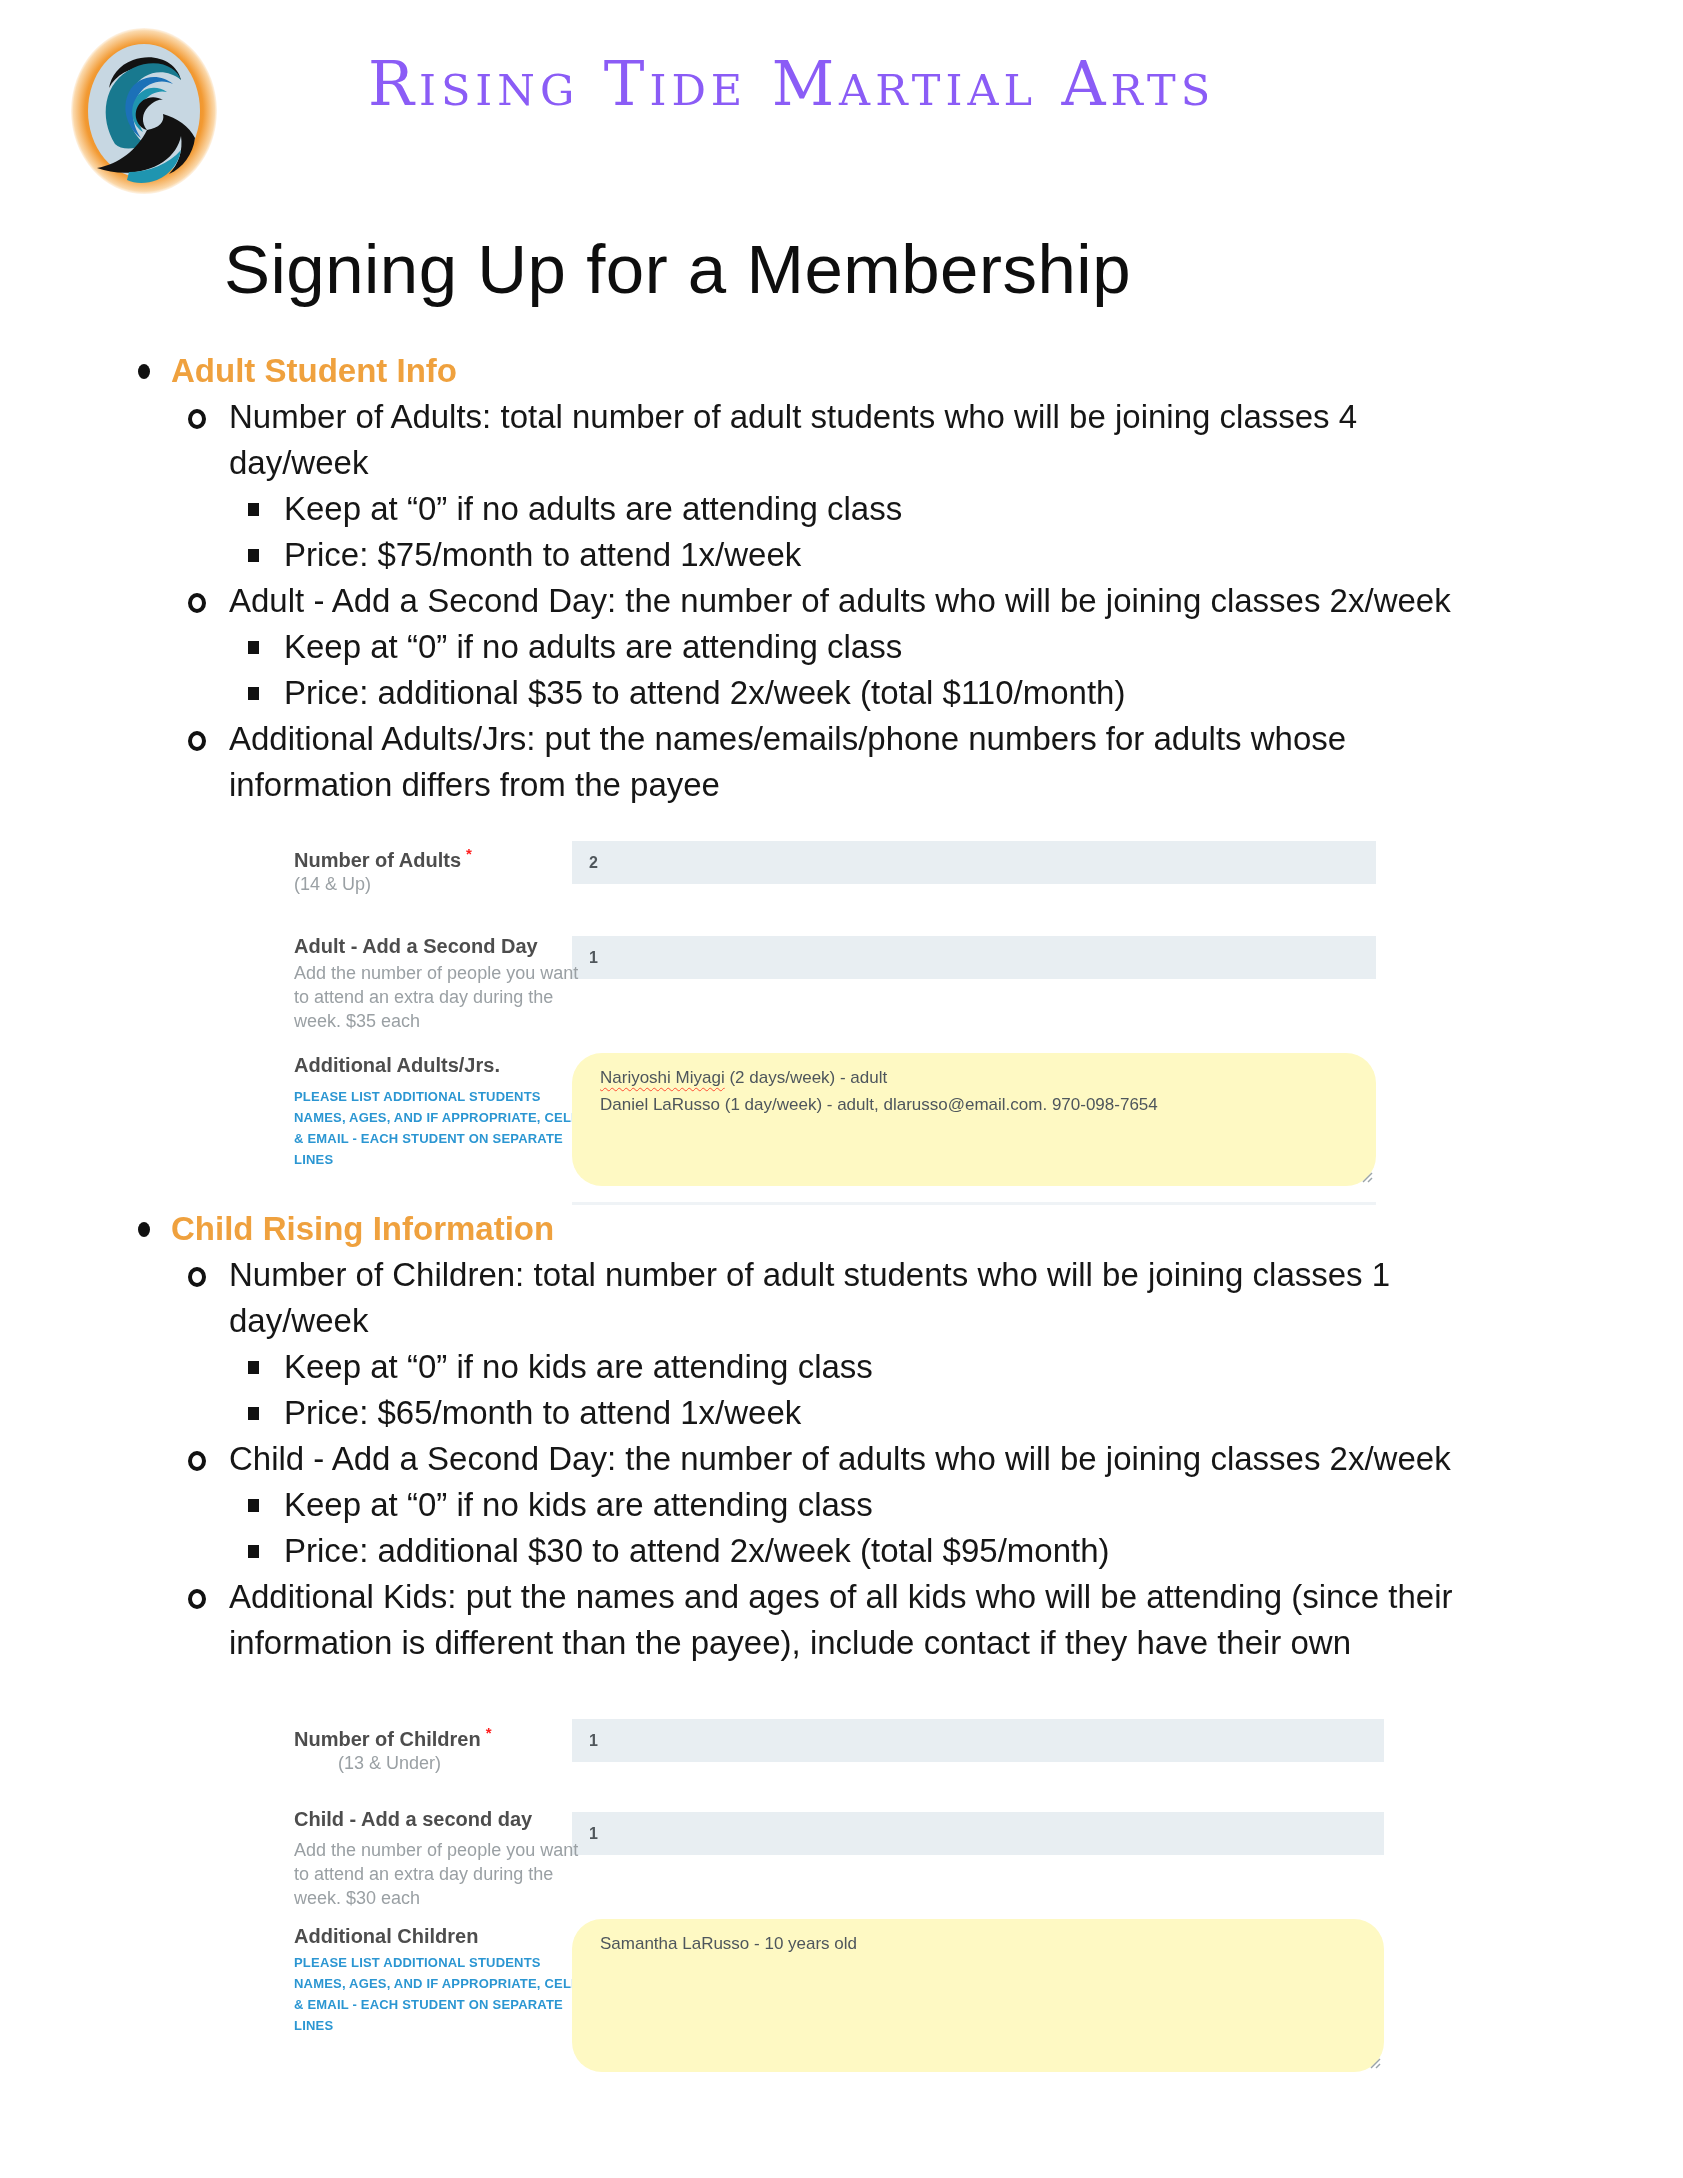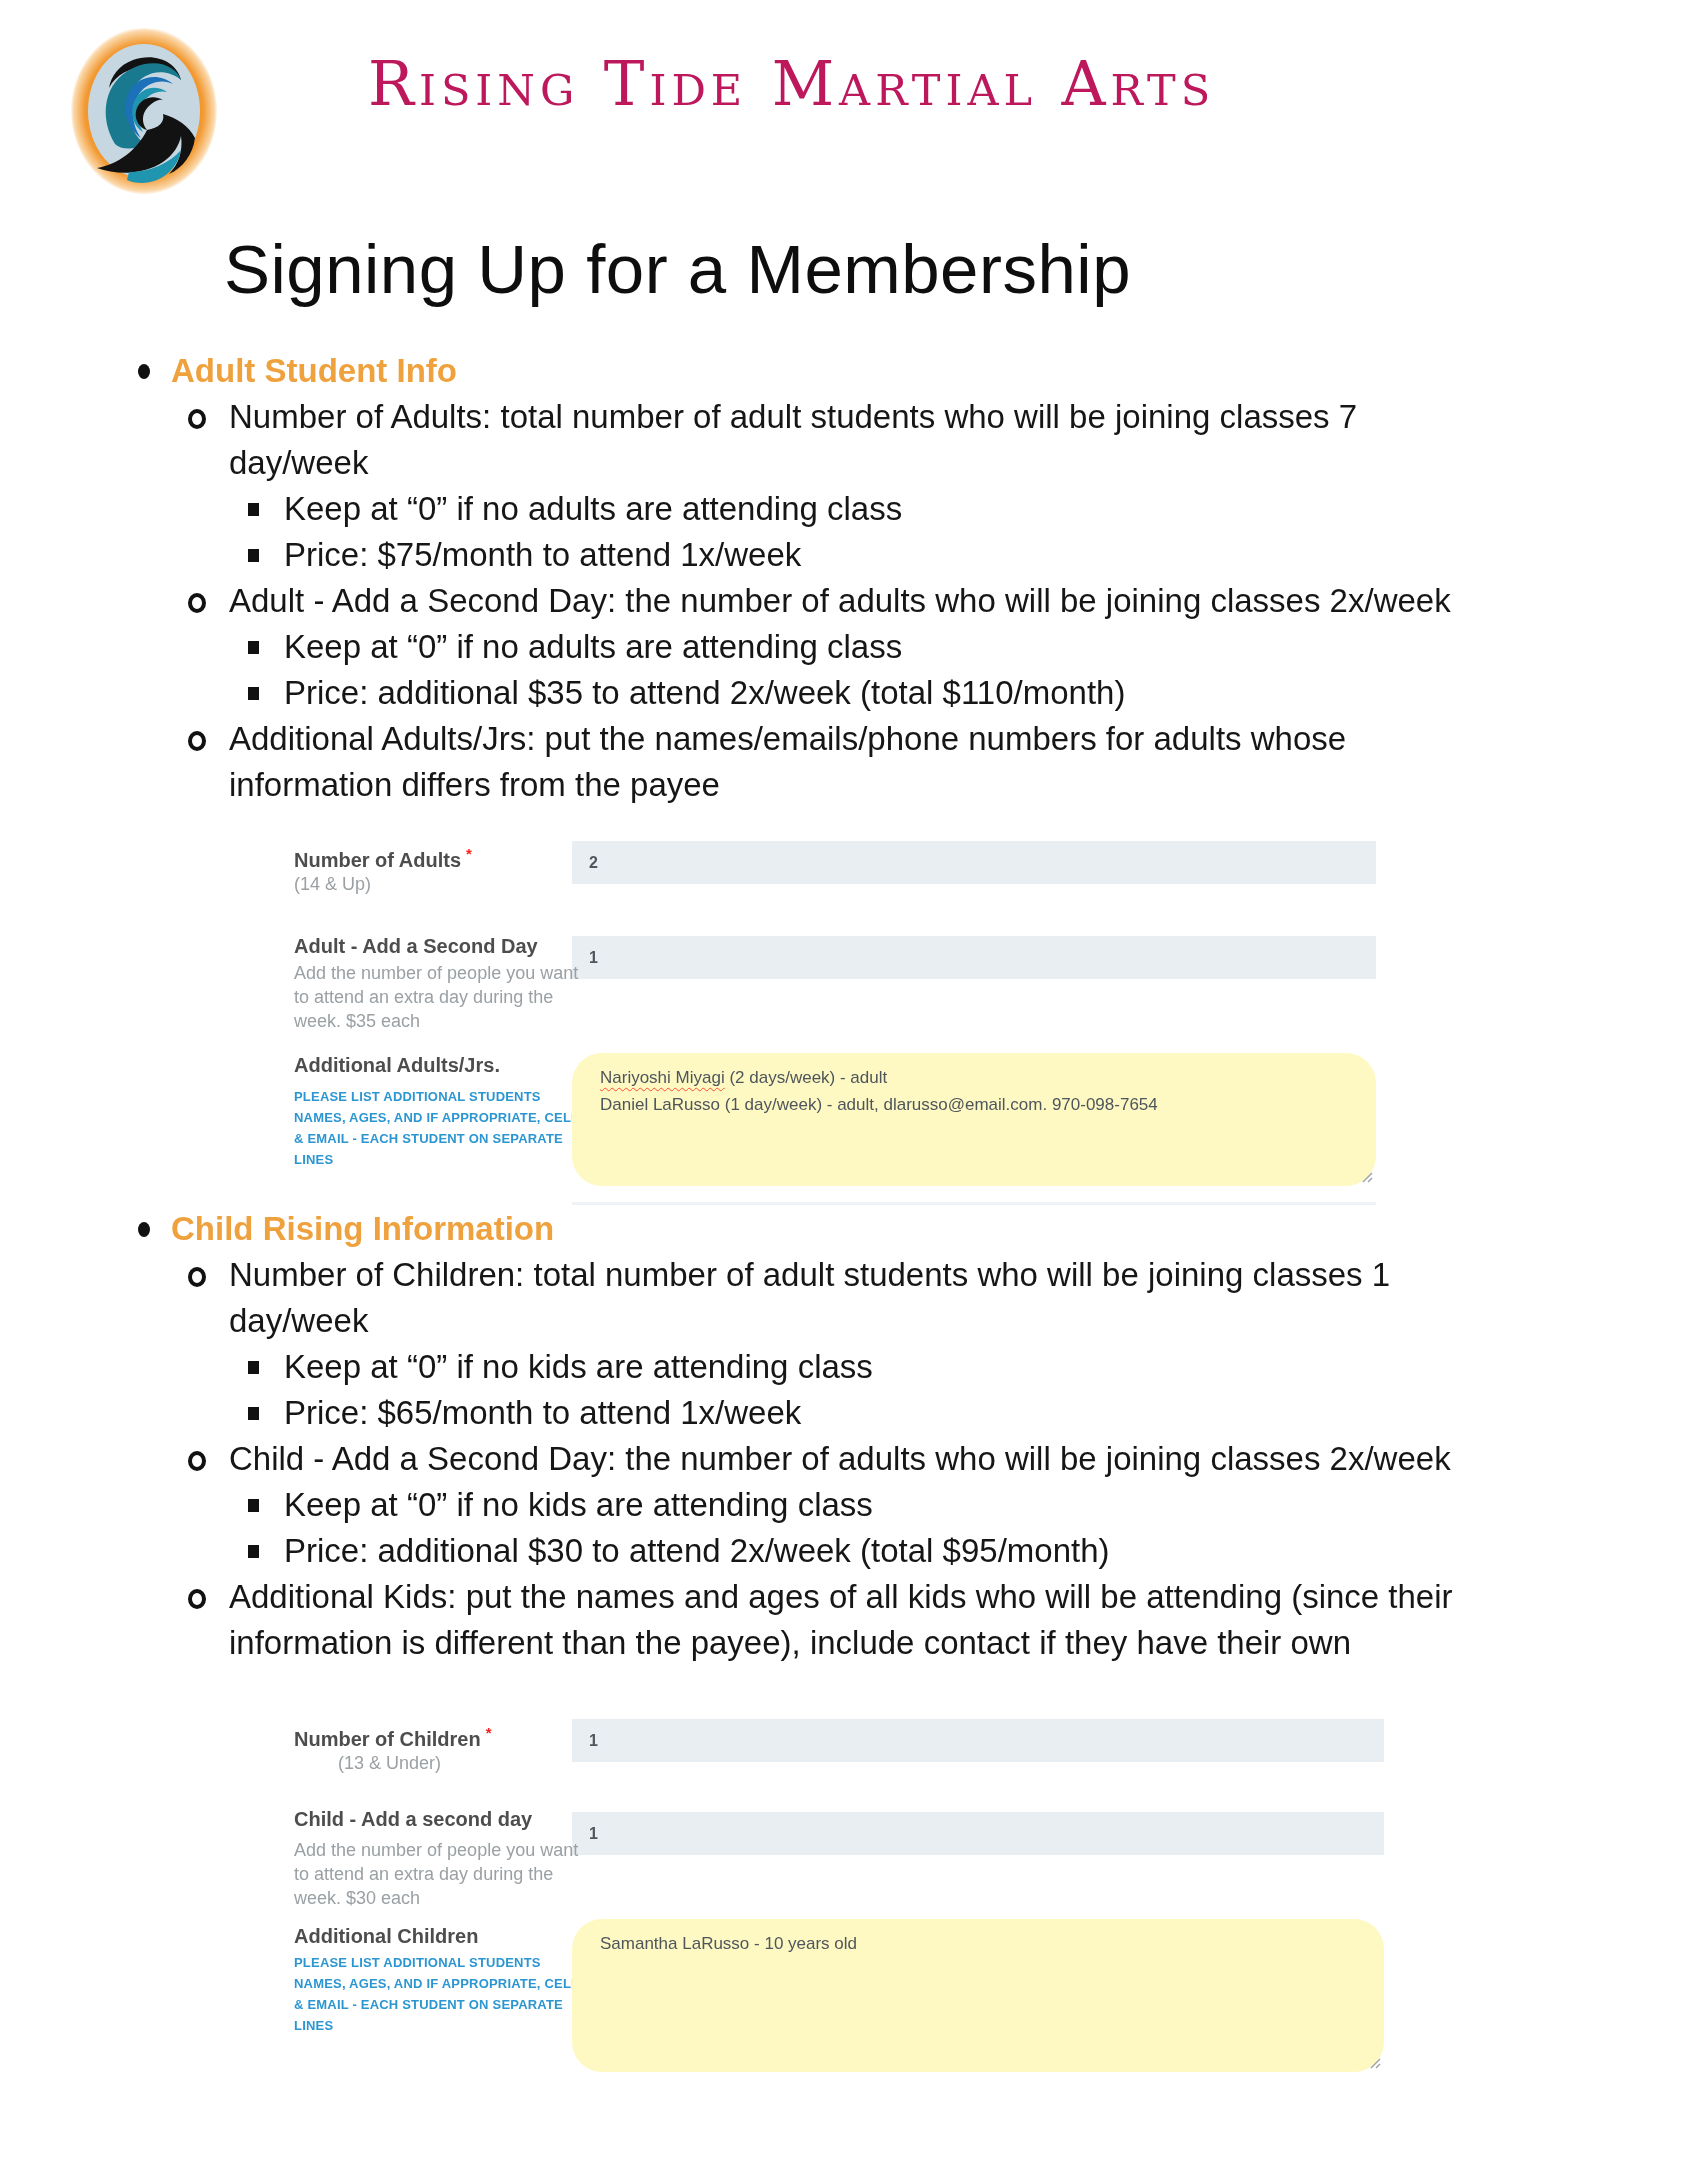--- a/index.html
+++ b/index.html
@@ -2,21 +2,21 @@
 <html><head>
 <meta charset="utf-8">
 <style>
   html,body{margin:0;padding:0;background:#ffffff;}
   .page{position:relative;width:1683px;height:2178px;background:#ffffff;overflow:hidden;
         font-family:"Liberation Sans",sans-serif;color:#111;}
 
   
   .logo{position:absolute;left:69px;top:26px;width:150px;height:170px;}
   .brand{position:absolute;left:368px;top:48px;font-family:"DejaVu Serif",serif;
-         font-variant:small-caps;font-size:61px;letter-spacing:5px;color:#be185d;
+         font-variant:small-caps;font-size:61px;letter-spacing:5px;color:#8b5cf6;
          white-space:nowrap;font-weight:400;}
   .doc-title{position:absolute;left:0;top:230px;width:1355px;text-align:center;
              font-size:69px;font-weight:500;color:#0e0e0e;letter-spacing:0.5px;}
 
   
   .doc-list{position:absolute;left:0;width:1639px;}
   .doc-list.adult{top:348px;}
   .doc-list.child{top:1206px;}
   .row{position:relative;font-size:33px;line-height:46px;color:#161616;}
   .row .line{white-space:nowrap;}
@@ -82,21 +82,21 @@
 
   <div class="doc-title">Signing Up for a Membership</div>
 
   <div class="doc-list adult">
     <div class="row lvl1">
       <span class="marker"></span>
       <div class="line sec-heading">Adult Student Info</div>
     </div>
     <div class="row lvl2">
       <span class="marker"></span>
-      <div class="line">Number of Adults: total number of adult students who will be joining classes 7</div>
+      <div class="line">Number of Adults: total number of adult students who will be joining classes 4</div>
       <div class="line">day/week</div>
     </div>
     <div class="row lvl3">
       <span class="marker"></span>
       <div class="line">Keep at “0” if no adults are attending class</div>
     </div>
     <div class="row lvl3">
       <span class="marker"></span>
       <div class="line">Price: $75/month to attend 1x/week</div>
     </div>

